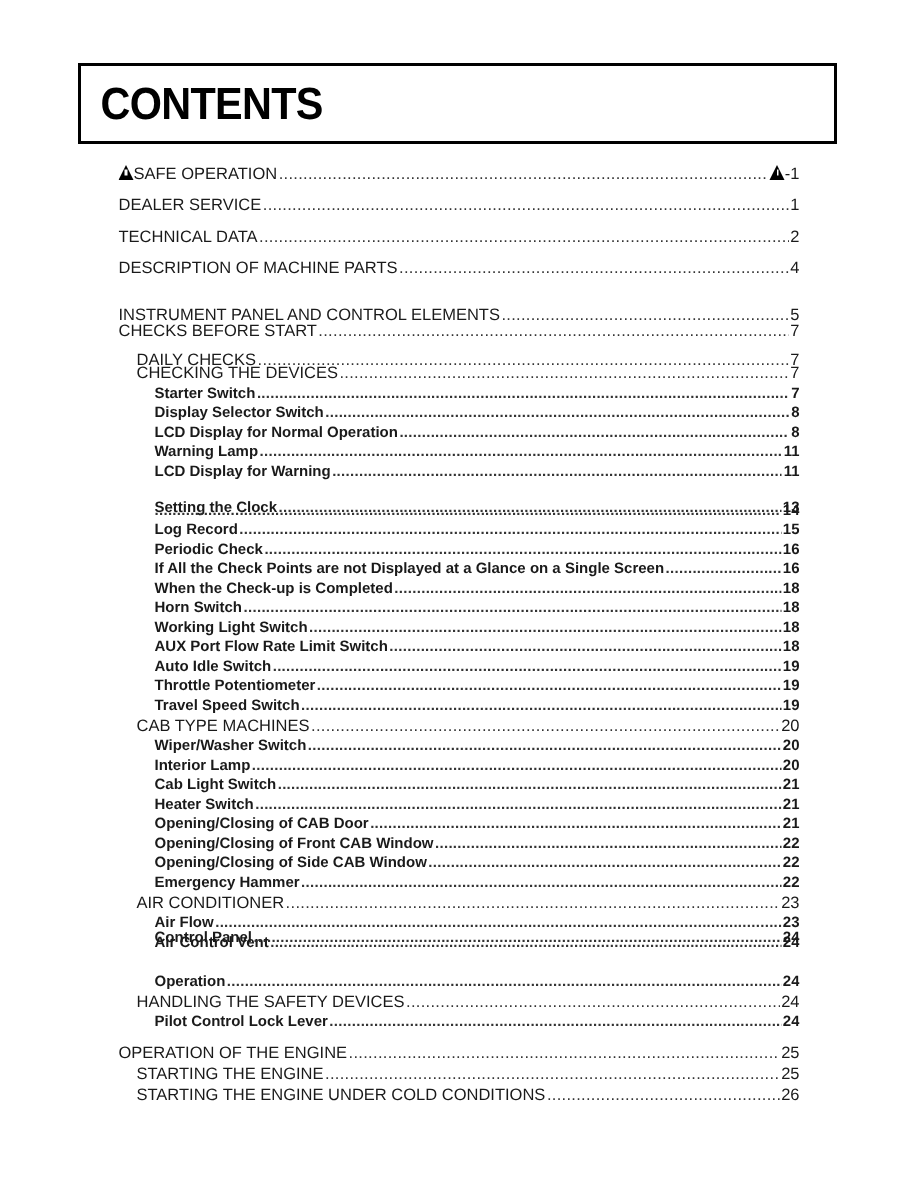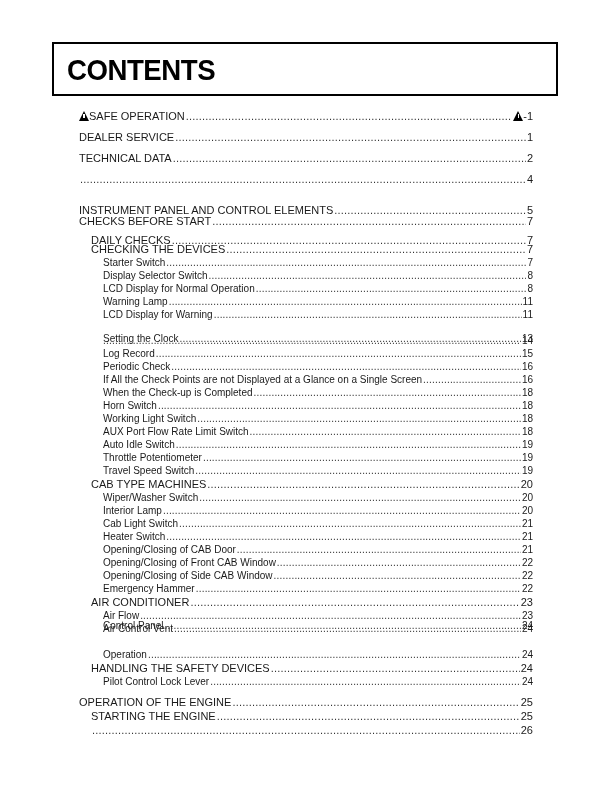--- a/index.html
+++ b/index.html
@@ -22,21 +22,21 @@
     .row .dots {
       flex: 1 1 auto; overflow: hidden; margin: 0 1px; color: #333;
       letter-spacing: 0.2px;
     }
     .row .dots::after {
       content: "..................................................................................................................................................................................................................";
     }
     .row .page { flex: 0 0 auto; }
     .l0 { font-size: 11px; }
     .l1 { font-size: 11px; padding-left: 12px; box-sizing: border-box; }
-    .l2 { font-size: 10px; padding-left: 24px; box-sizing: border-box; }
+    .l2 { font-size: 10px; padding-left: 24px; box-sizing: border-box; font-weight: bold; }
     .warn-icon { display: inline-block; width: 0; height: 0; border-left: 5.5px solid transparent; border-right: 5.5px solid transparent; border-bottom: 10px solid #000; position: relative; top: 0px; margin-right: 0px; vertical-align: -1px; }
     .warn-icon::after { content: ""; position: absolute; left: -0.7px; top: 3px; width: 1.4px; height: 4px; background: #fff; }
   </style>
 </head>
 <body>
 
 <div class="title-box">
   <div class="title">CONTENTS</div>
 </div>
 
@@ -51,20 +51,21 @@
       <span class="label">DEALER SERVICE</span>
       <span class="dots"></span>
       <span class="page">1</span>
     </div>
   <div class="row l0" style="top:152px">
       <span class="label">TECHNICAL DATA</span>
       <span class="dots"></span>
       <span class="page">2</span>
     </div>
   <div class="row l0" style="top:173px">
+      <span class="label">DESCRIPTION OF MACHINE PARTS</span>
       <span class="dots"></span>
       <span class="page">4</span>
     </div>
   <div class="row l0" style="top:204px">
       <span class="label">INSTRUMENT PANEL AND CONTROL ELEMENTS</span>
       <span class="dots"></span>
       <span class="page">5</span>
     </div>
 
   <div class="row l0" style="top:215px">
@@ -251,16 +252,17 @@
       <span class="label">OPERATION OF THE ENGINE</span>
       <span class="dots"></span>
       <span class="page">25</span>
     </div>
   <div class="row l1" style="top:710px">
       <span class="label">STARTING THE ENGINE</span>
       <span class="dots"></span>
       <span class="page">25</span>
     </div>
   <div class="row l1" style="top:724px">
+      <span class="label">STARTING THE ENGINE UNDER COLD CONDITIONS</span>
       <span class="dots"></span>
       <span class="page">26</span>
     </div>
 </div>
 
 </body></html>

